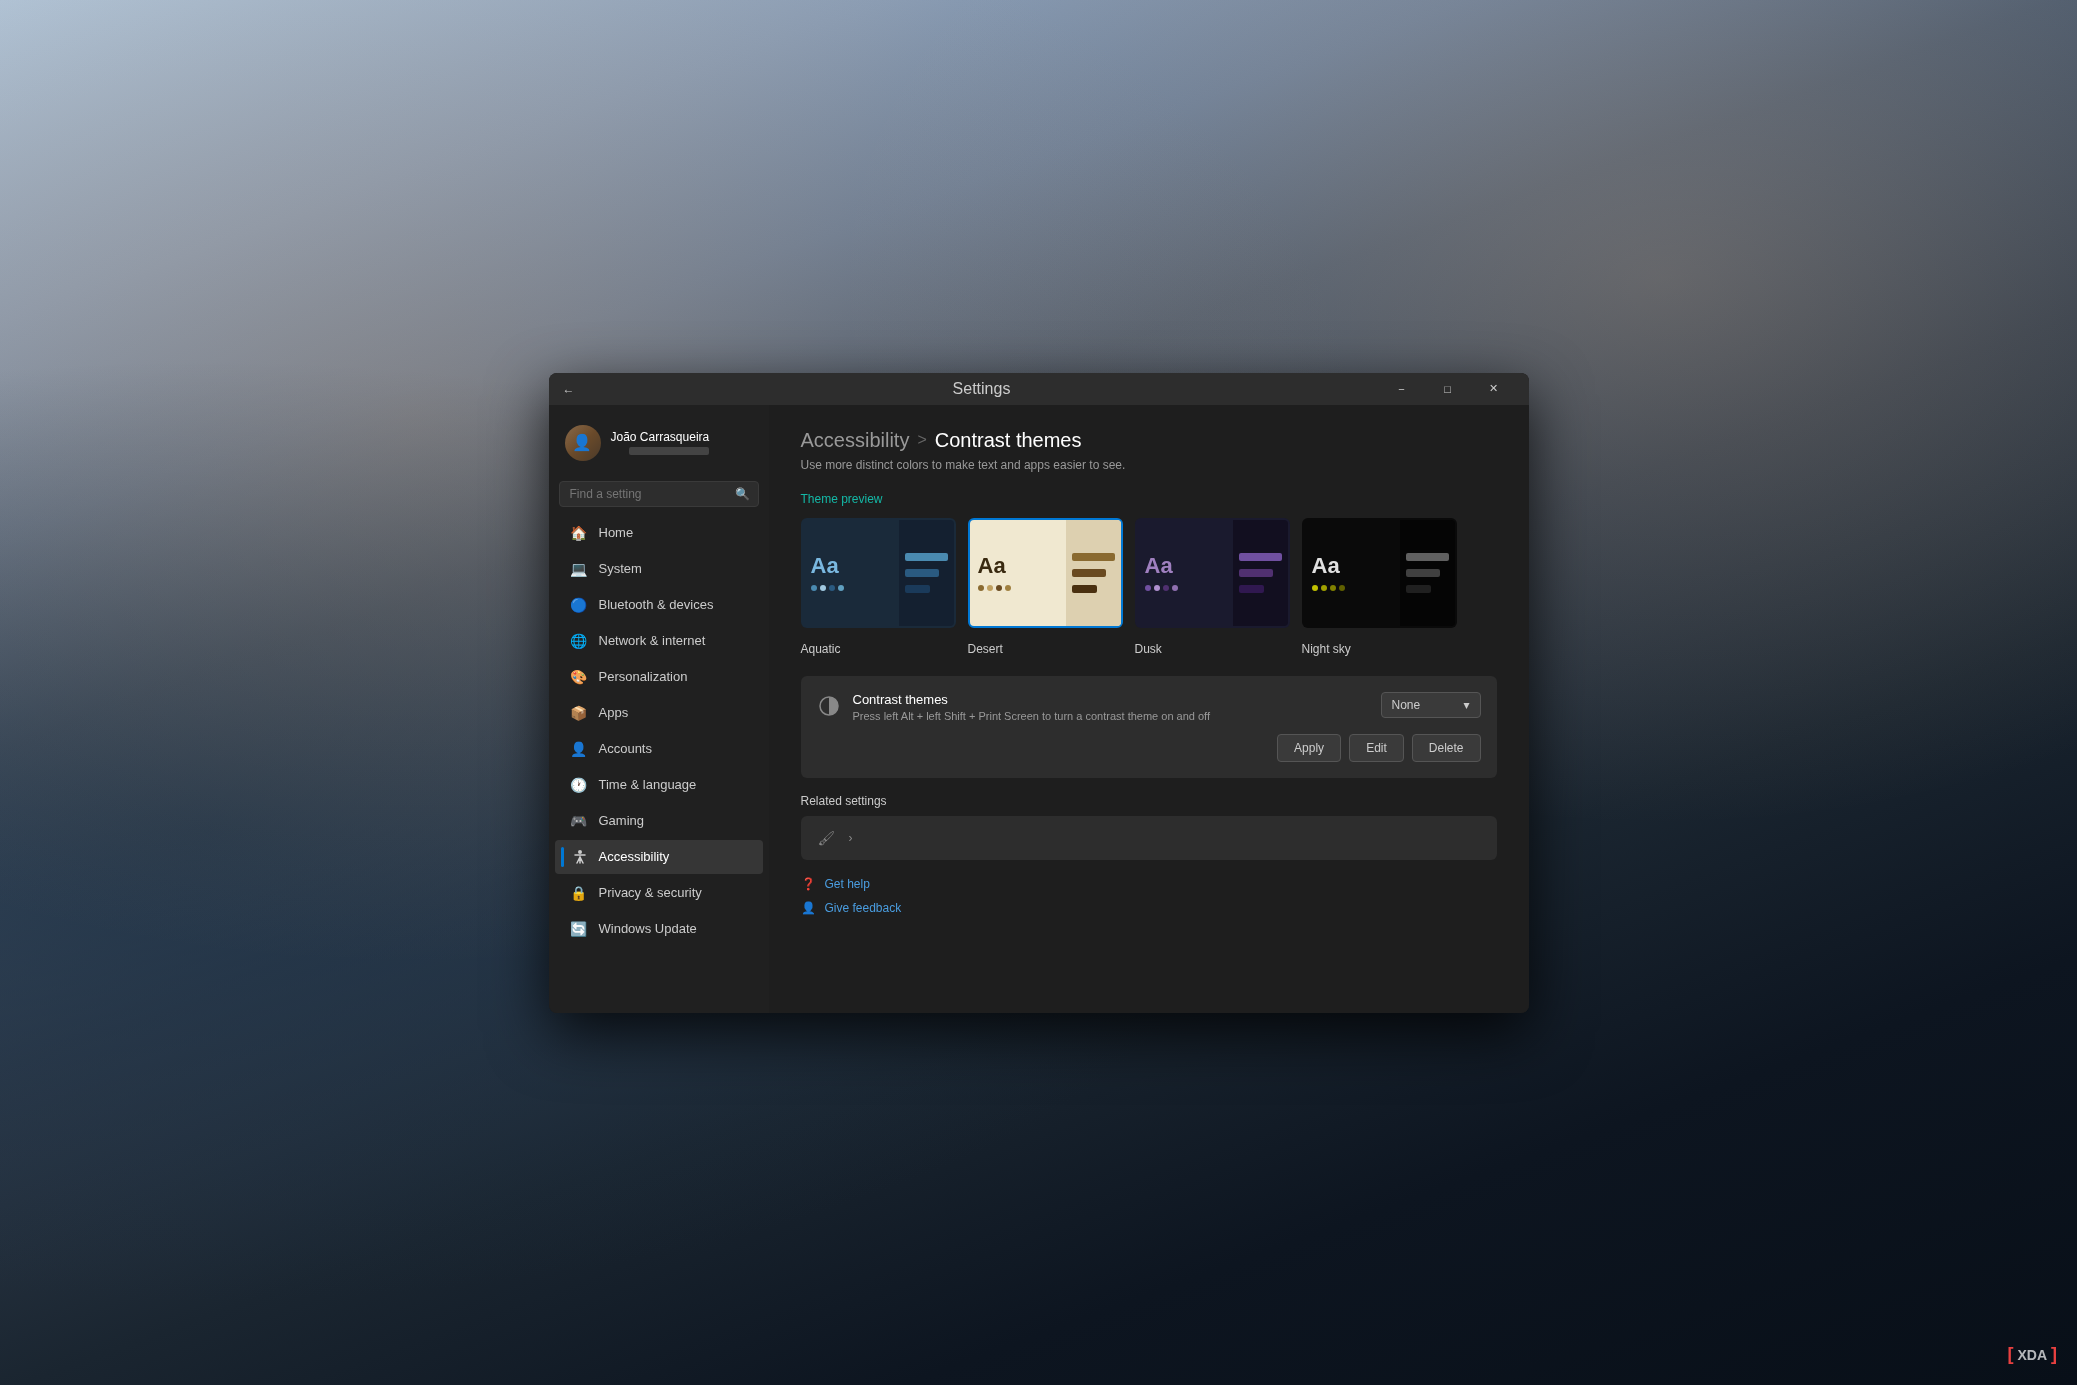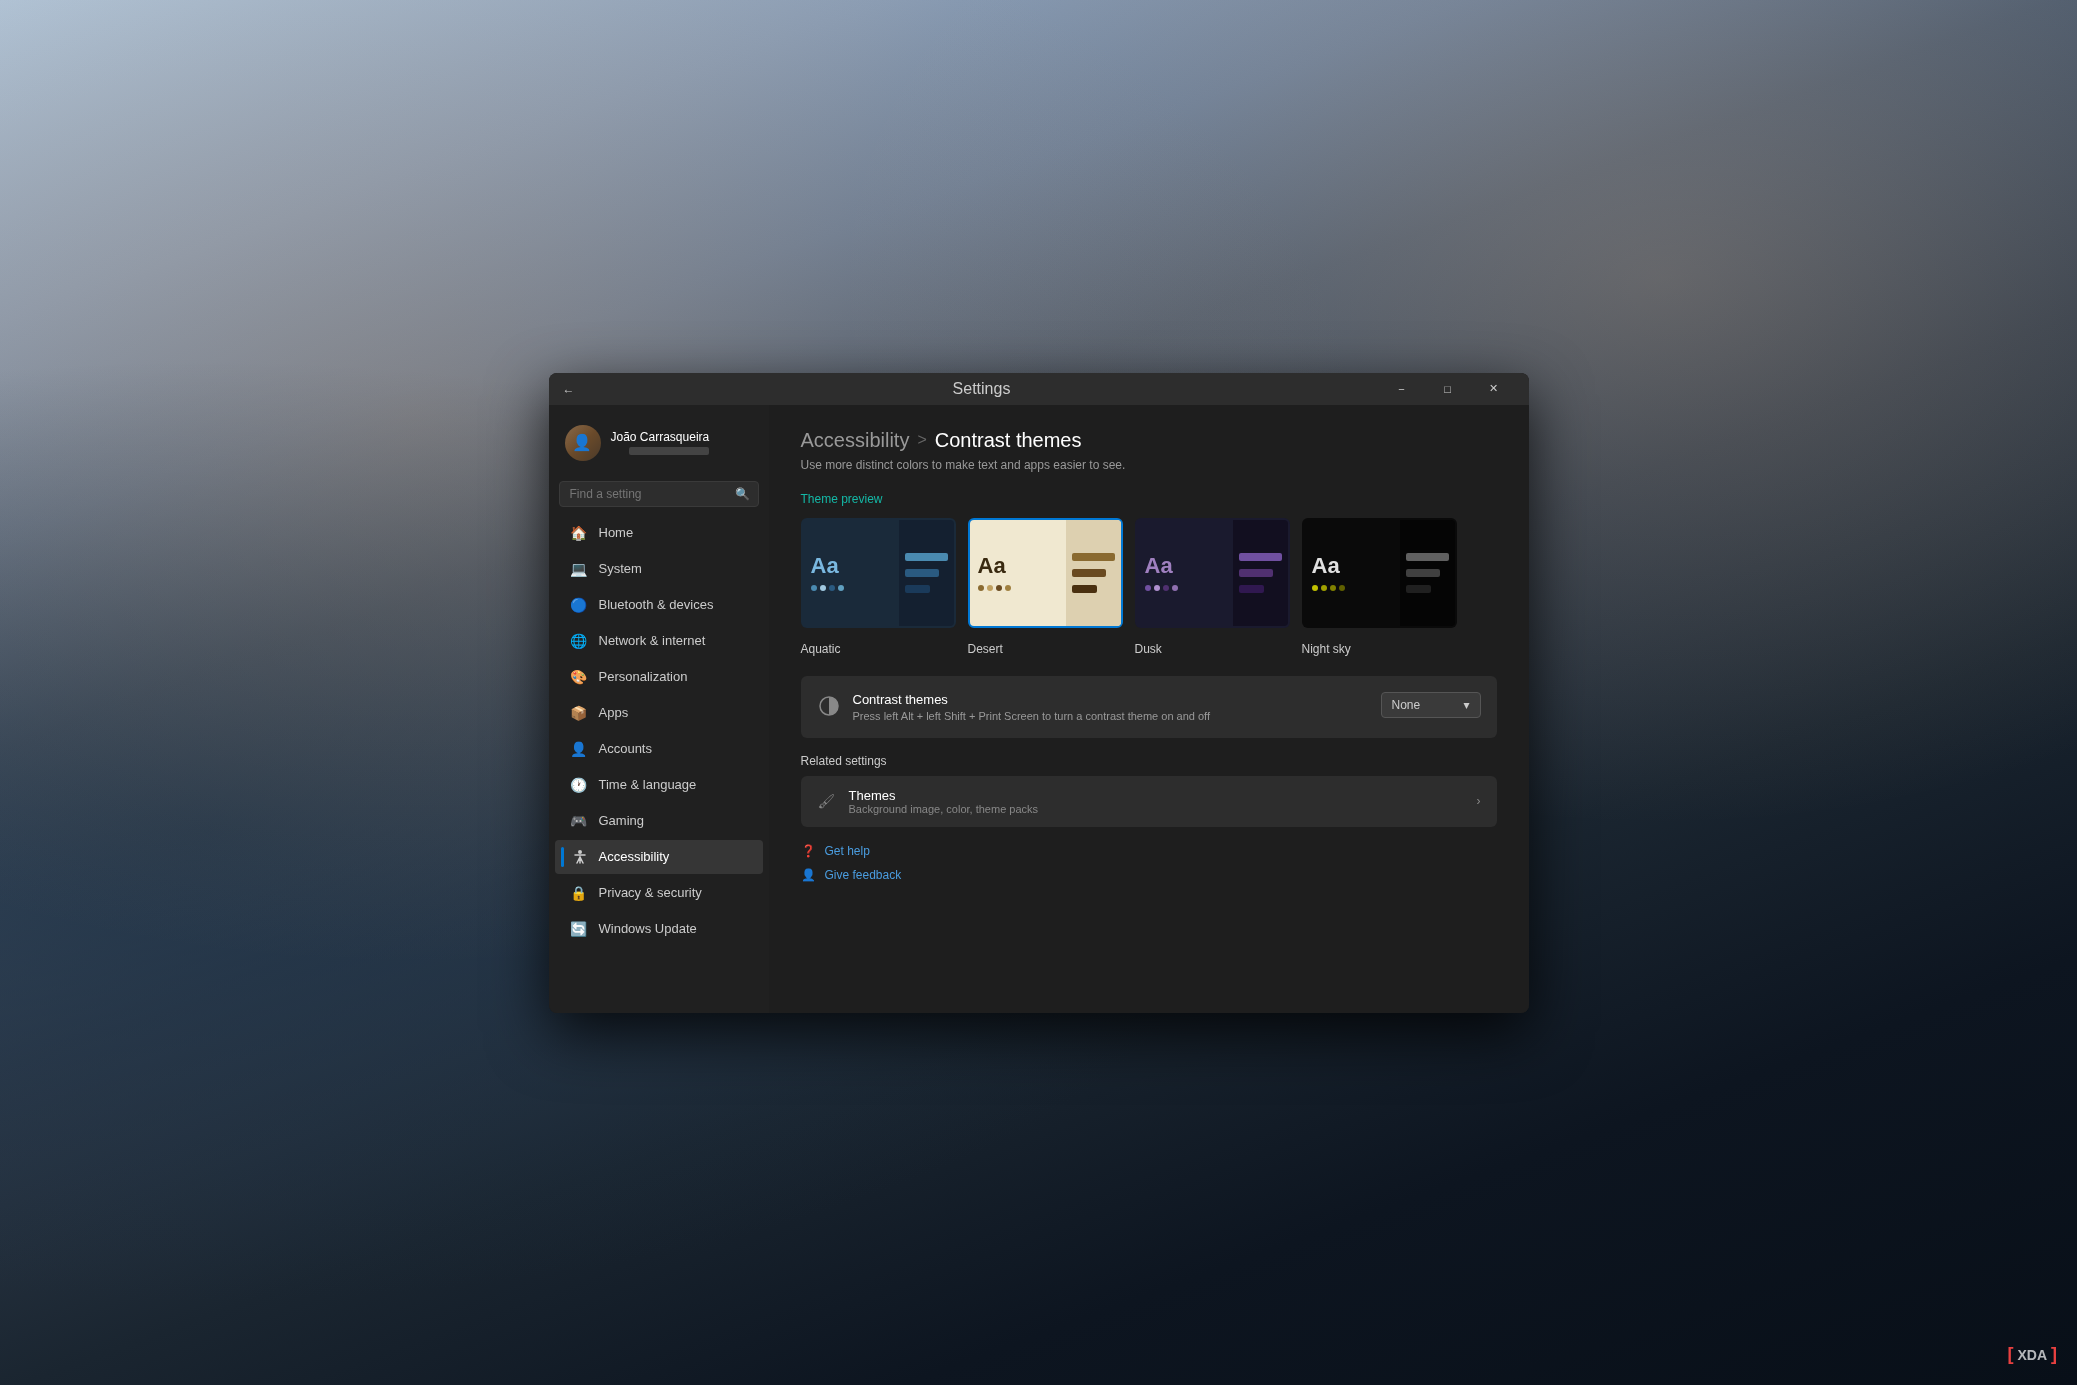--- a/index.html
+++ b/index.html
@@ -755,30 +755,31 @@
             <div class="contrast-title">Contrast themes</div>
             <div class="contrast-desc">Press left Alt + left Shift + Print Screen to turn a contrast theme on and off</div>
           </div>
           <div class="contrast-dropdown-right">
             <div class="dropdown-btn">
               <span>None</span>
               <span>▾</span>
             </div>
           </div>
         </div>
+        <div class="action-buttons">
+          <button class="action-btn apply">Apply</button>
+          <button class="action-btn edit">Edit</button>
+          <button class="action-btn delete">Delete</button>
+        </div>
       </div>
 
       <p class="related-settings-label">Related settings</p>
 
       <div class="related-item">
         <div class="related-icon">🖌</div>
-        <div class="related-info">
-          <div class="related-title">Themes</div>
-          <div class="related-sub">Background image, color, theme packs</div>
-        </div>
         <div class="related-chevron">›</div>
       </div>
 
       <div class="help-links">
         <a class="help-link">
           <span class="help-link-icon">❓</span>
           <span>Get help</span>
         </a>
         <a class="help-link">
           <span class="help-link-icon">👤</span>

